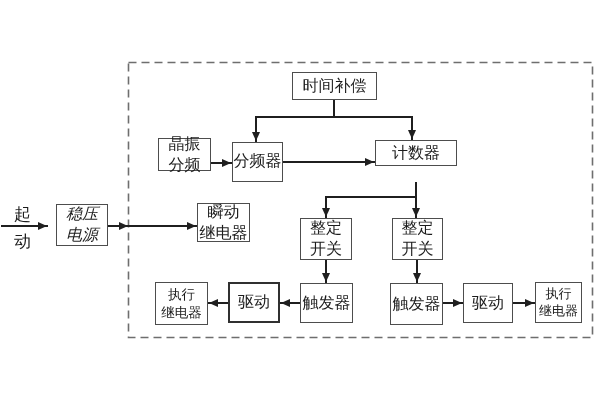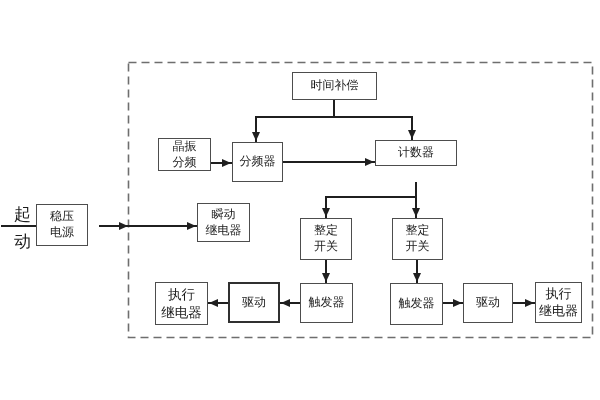--- a/index.html
+++ b/index.html
@@ -4,32 +4,32 @@
 <style>
   html,body{margin:0;padding:0;background:#ffffff;}
   .stage{
     position:relative;width:600px;height:400px;background:#ffffff;overflow:hidden;
     font-family:"Liberation Sans","DejaVu Sans",sans-serif;
   }
   .wires{position:absolute;left:0;top:0;z-index:1;}
   .node{
     position:absolute;z-index:2;background:#ffffff;border:1.5px solid #4d4d4d;
     box-sizing:border-box;display:flex;flex-direction:column;align-items:center;
-    justify-content:center;text-align:center;color:#1c1c1c;font-size:12px;line-height:1.3;
+    justify-content:center;text-align:center;color:#1c1c1c;font-size:16px;line-height:1.3;
     white-space:nowrap;
   }
   .node.heavy{border-color:#303030;border-width:2px;}
   .start-char{
     position:absolute;z-index:2;color:#1c1c1c;font-size:17px;line-height:1;font-weight:400;
   }
   
-  .n-regulator{left:36px;top:204px;width:52px;height:42px;}
+  .n-regulator{left:56px;top:204px;width:52px;height:42px;font-style:italic;}
   .n-timecomp{left:292px;top:72px;width:85px;height:28px;}
   .n-crystal{left:158px;top:138px;width:53px;height:33px;}
-  .n-divider{left:232px;top:142px;width:51px;height:40px;}
+  .n-divider{left:232px;top:142px;width:51px;height:40px;font-family:Liberation Mono, monospace;}
   .n-counter{left:375px;top:140px;width:82px;height:26px;}
   .n-instrelay{left:197px;top:203px;width:53px;height:39px;}
   .n-switch-l{left:300px;top:218px;width:52px;height:42px;}
   .n-switch-r{left:392px;top:218px;width:51px;height:42px;}
   .n-trigger-l{left:300px;top:283px;width:53px;height:40px;}
   .n-trigger-r{left:390px;top:283px;width:53px;height:42px;}
   .n-drive-l{left:228px;top:282px;width:52px;height:41px;}
   .n-drive-r{left:463px;top:283px;width:50px;height:40px;}
   .n-exec-l{left:155px;top:282px;width:53px;height:43px;font-size:13.5px;}
   .n-exec-r{left:535px;top:282px;width:47px;height:41px;font-size:13px;}

